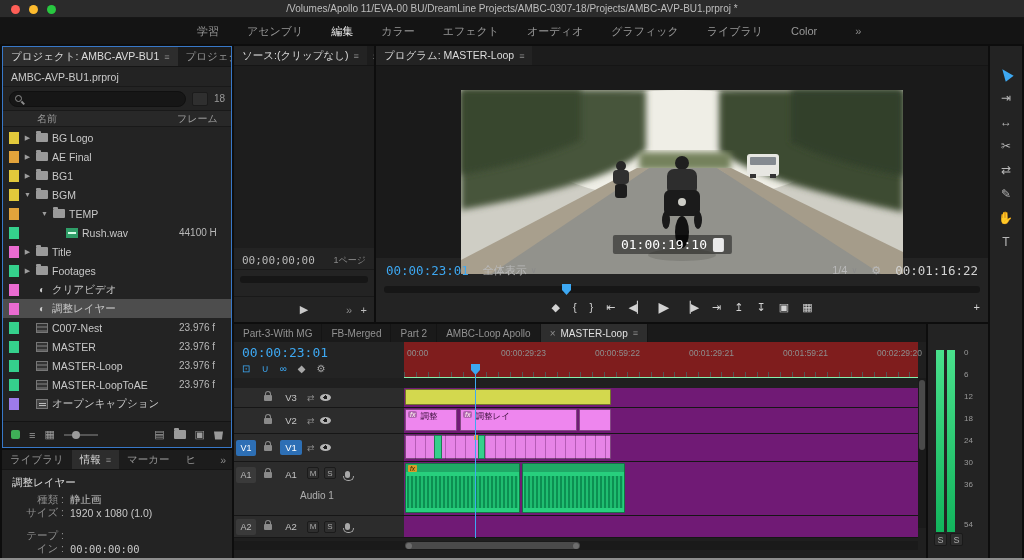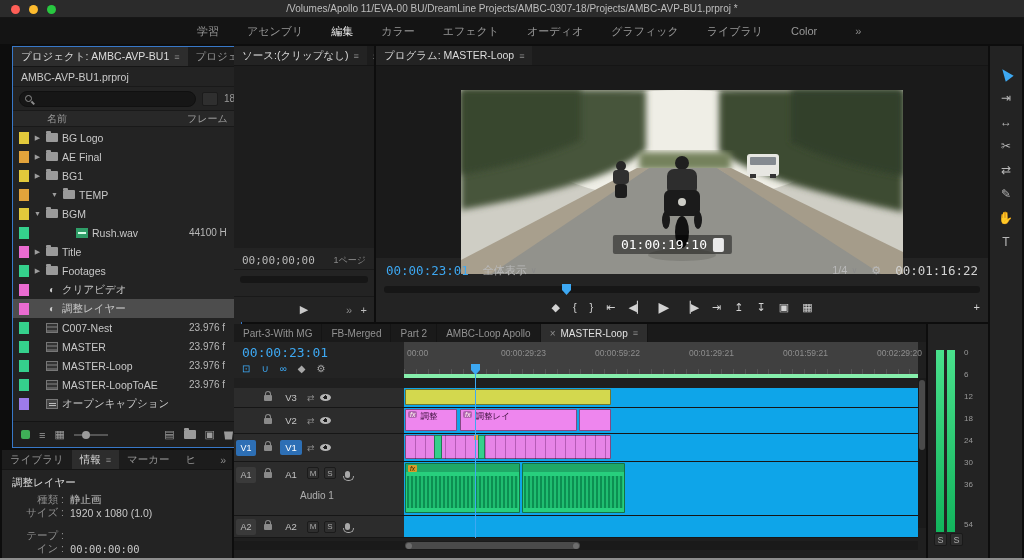--- a/index.html
+++ b/index.html
@@ -15,21 +15,21 @@
 #wsbar .ws{padding:0 14px;cursor:default}
 #wsbar .ws.active{color:#e8e8e8}
 #wsbar .wsovf{margin-left:24px;color:#8a8a8a}
 
 .ptabbar{height:20px;background:#1c1c1c;display:flex;align-items:stretch;font-size:10.5px;color:#969696;border-bottom:1px solid #151515}
 .ptab{display:flex;align-items:center;gap:5px;padding:0 8px;white-space:nowrap}
 .ptab.active{background:#2d2d2d;color:#dcdcdc}
 .menu-ic{color:#8a8a8a;font-size:9px}
 .ovf{margin-left:auto;padding:0 6px;display:flex;align-items:center;color:#8a8a8a}
 
-#project{left:12px;top:46px;width:230px;height:402px;border:1px solid #3878c8}
+#project{left:2px;top:46px;width:230px;height:402px;border:1px solid #3878c8}
 #pbreadcrumb{height:20px;display:flex;align-items:center;padding:0 8px;color:#c9c9c9;background:#232323;border-bottom:1px solid #191919;font-size:10.5px}
 #psearchrow{height:24px;display:flex;align-items:center;gap:6px;padding:0 6px;border-bottom:1px solid #191919}
 #psearch{flex:1;height:16px;background:#161616;border:1px solid #101010;border-radius:8px;color:#ccc;font-size:10px;padding:0 6px 0 18px;outline:none}
 .mag{position:absolute;left:12px;width:7px;height:7px;border:1.5px solid #8d8d8d;border-radius:50%}
 .mag:after{content:"";position:absolute;width:4px;height:1.5px;background:#8d8d8d;transform:rotate(45deg);right:-4px;bottom:-2px}
 .sqbtn{width:16px;height:14px;background:#2f2f2f;border:1px solid #1b1b1b;border-radius:2px}
 #pcolhdr{height:16px;display:flex;align-items:center;background:#282828;color:#9a9a9a;font-size:10px;border-bottom:1px solid #191919}
 #plist{position:absolute;top:81px;left:0;right:0;bottom:26px;overflow:hidden}
 .prow{height:19px;display:flex;align-items:center;gap:4px;padding:0 4px 0 6px;font-size:10.5px;color:#c8c8c8;white-space:nowrap}
 .prow.sel{background:#4d4d4d}
@@ -77,26 +77,26 @@
 .ddl{color:#b8b8b8;display:flex;gap:4px;align-items:center}
 .ddcaret{font-size:8px;color:#8a8a8a}
 
 #timeline{left:234px;top:324px;width:692px;height:234px;background:#1f1f1f}
 #tltabs{height:18px;background:#1a1a1a;display:flex;align-items:stretch;font-size:10px;color:#929292}
 .tltab{display:flex;align-items:center;padding:0 9px;border-right:1px solid #141414;gap:5px;white-space:nowrap}
 .tltab.active{background:#2e2e2e;color:#e0e0e0}
 #tlhdrzone{position:absolute;left:0;top:18px;width:170px;height:36px;background:#232323}
 #tltc{position:absolute;left:8px;top:3px;font-size:13px}
 #tlicons{position:absolute;left:8px;top:21px;display:flex;gap:11px;color:#a8a8a8;font-size:10px}
-#ruler{position:absolute;left:170px;top:18px;right:8px;height:36px;background:#404040;border-bottom:4px solid #86efac}
+#ruler{position:absolute;left:170px;top:18px;right:8px;height:36px;background:#7f1d1d;border-bottom:1px solid #86efac}
 .rlabel{position:absolute;top:6px;font-size:8.5px;color:#8e8e8e;white-space:nowrap}
 #ticks{position:absolute;left:0;right:0;bottom:0;height:5px;background:repeating-linear-gradient(90deg,#555 0 1px,transparent 1px 11.75px)}
 #tracks{position:absolute;left:0;top:64px;width:684px;height:150px}
 .thdr{position:absolute;left:0;width:170px;border-bottom:1px solid #161616;background:#2c2c2c;display:flex;align-items:center;gap:5px;padding-left:2px}
-.tcontent{position:absolute;left:170px;width:514px;border-bottom:1px solid #161616;background:#0ea5e9}
+.tcontent{position:absolute;left:170px;width:514px;border-bottom:1px solid #161616;background:#701a75}
 .patch{width:20px;height:16px;border-radius:2px;font-size:9px;color:#bbb;display:flex;align-items:center;justify-content:center;flex:0 0 20px}
 .lockic{width:8px;height:6px;background:#8a8a8a;border-radius:1px;position:relative;margin:0 3px;flex:0 0 8px}
 .lockic:before{content:"";position:absolute;top:-4px;left:1px;width:4px;height:4px;border:1px solid #8a8a8a;border-bottom:none;border-radius:3px 3px 0 0}
 .tklabel{min-width:22px;height:15px;border-radius:2px;font-size:9.5px;color:#c6c6c6;display:flex;align-items:center;justify-content:center;padding:0 3px}
 .tklabel.on{background:#2d6fb5;color:#fff}
 .syncic{color:#8e8e8e;font-size:9px}
 .eye{width:11px;height:7px;border-radius:50%;background:radial-gradient(circle at 50% 50%,#1d1d1d 0 2px,#b4b4b4 2px)}
 .msbtn{width:12px;height:12px;background:#2e2e2e;border:1px solid #1b1b1b;border-radius:2px;color:#aaa;font-size:8px;display:flex;align-items:center;justify-content:center}
 .mic{width:5px;height:7px;background:#a8a8a8;border-radius:2.5px;position:relative;margin:0 4px}
 .mic:after{content:"";position:absolute;left:-2.5px;bottom:-3px;width:9px;height:4px;border:1px solid #a8a8a8;border-top:none;border-radius:0 0 5px 5px}
@@ -190,32 +190,32 @@
           <span class="rate"></span>
         </div>
       <div class="prow">
           <span class="chip" style="background:#e2c93b"></span>
           <span class="tri">▶</span>
           <span class="folder"></span>
           <span>BG1</span>
           <span class="rate"></span>
         </div>
       <div class="prow">
+          <span class="chip" style="background:#e2c93b"></span>
+          <span class="tri">▼</span>
+          <span class="folder"></span>
+          <span>BGM</span>
+          <span class="rate"></span>
+        </div>
+      <div class="prow">
           <span class="chip" style="background:#e2a33b"></span>
           <span class="ind" style="width:13px"></span>
           <span class="tri">▼</span>
           <span class="folder"></span>
           <span>TEMP</span>
-          <span class="rate"></span>
-        </div>
-      <div class="prow">
-          <span class="chip" style="background:#e2c93b"></span>
-          <span class="tri">▼</span>
-          <span class="folder"></span>
-          <span>BGM</span>
           <span class="rate"></span>
         </div>
       <div class="prow">
           <span class="chip" style="background:#35d08c"></span>
           <span class="ind" style="width:26px"></span>
           <span class="tri"></span>
           <span class="audioic"></span>
           <span>Rush.wav</span>
           <span class="rate">44100 H</span>
         </div>

